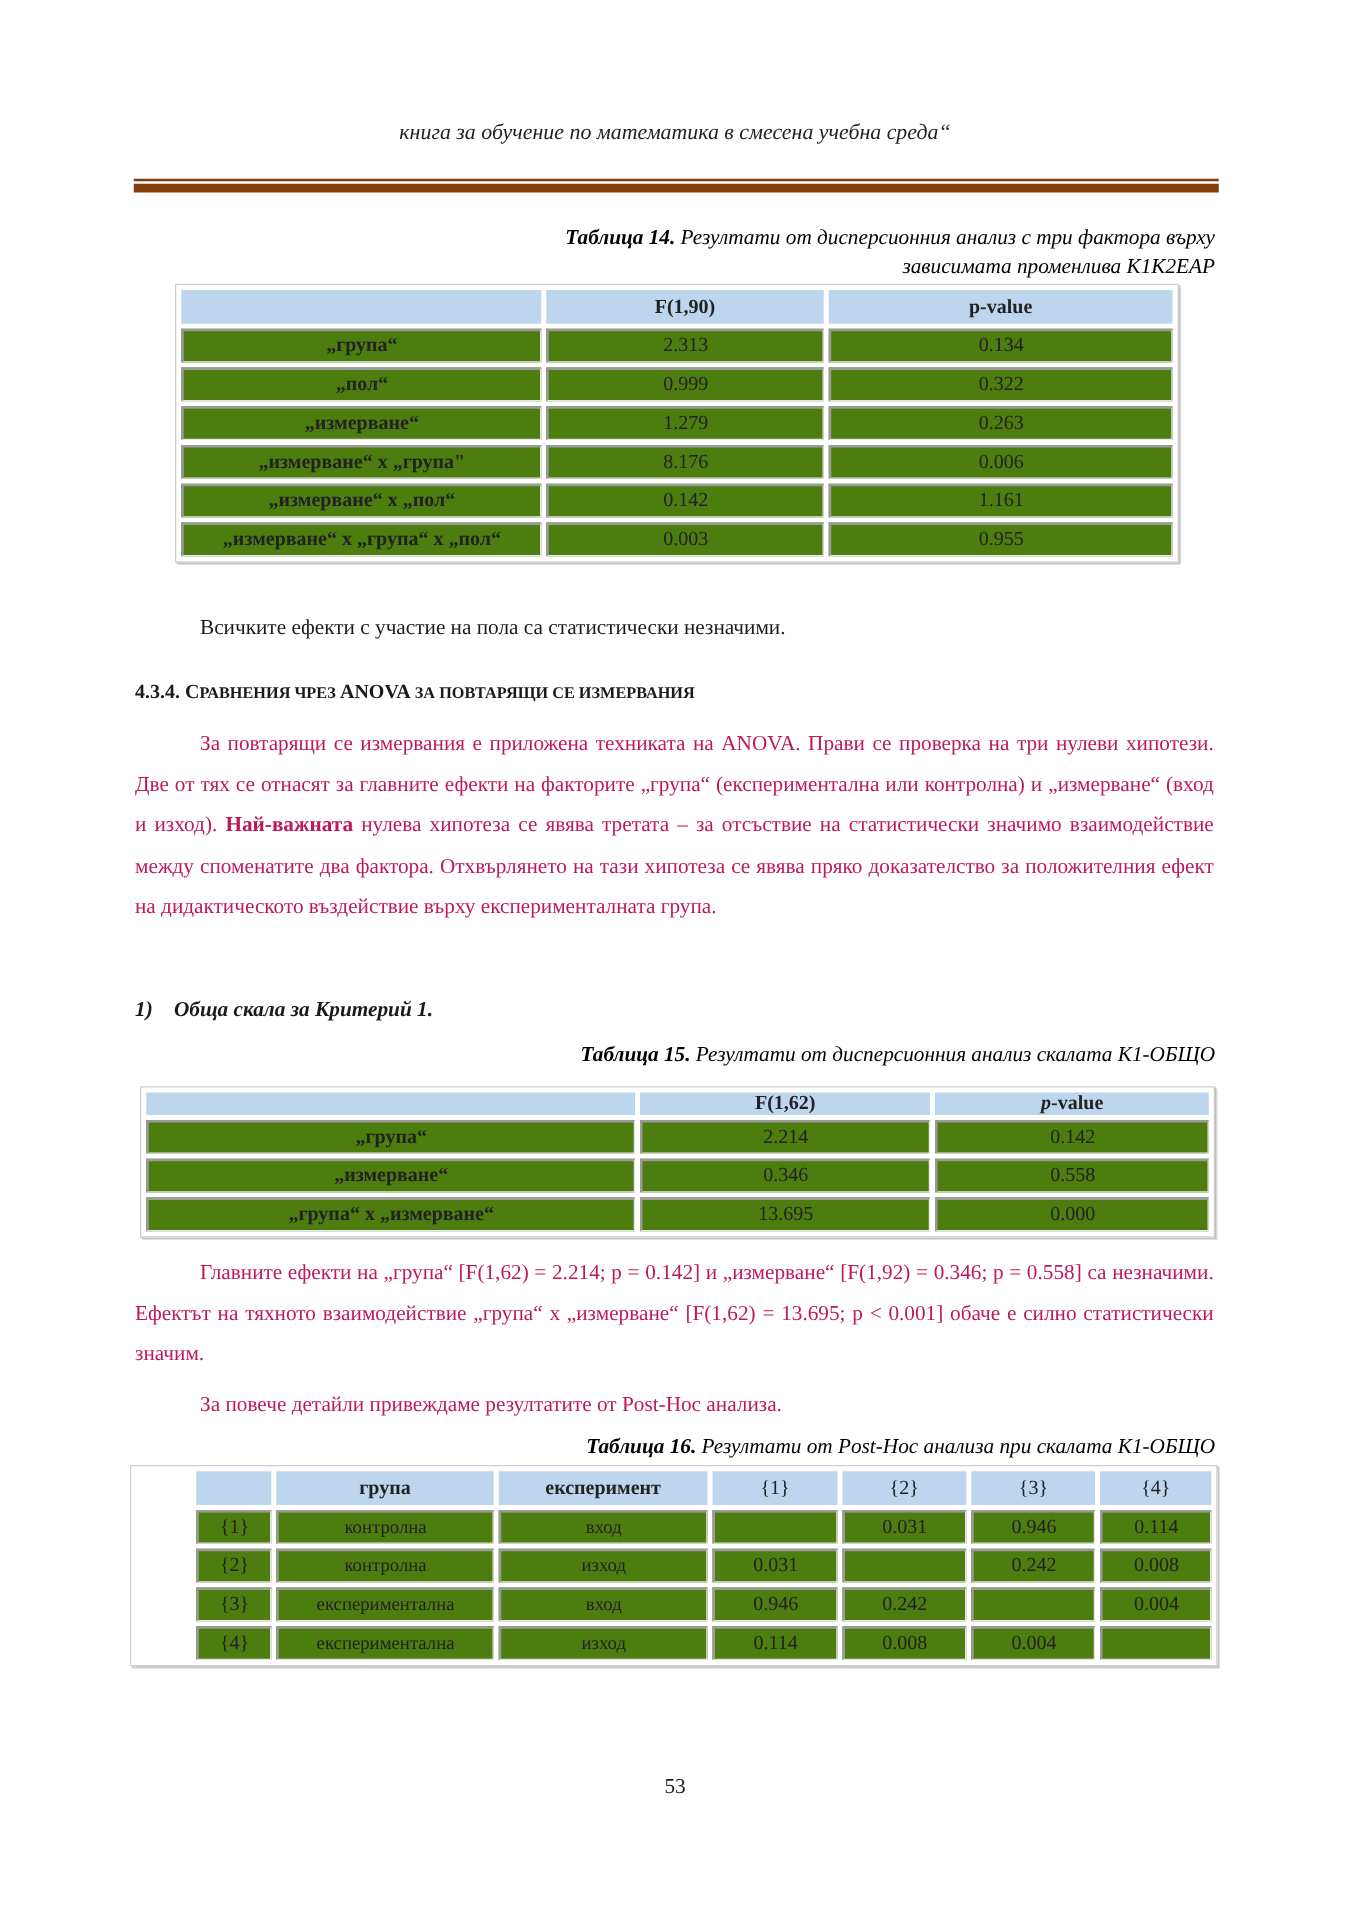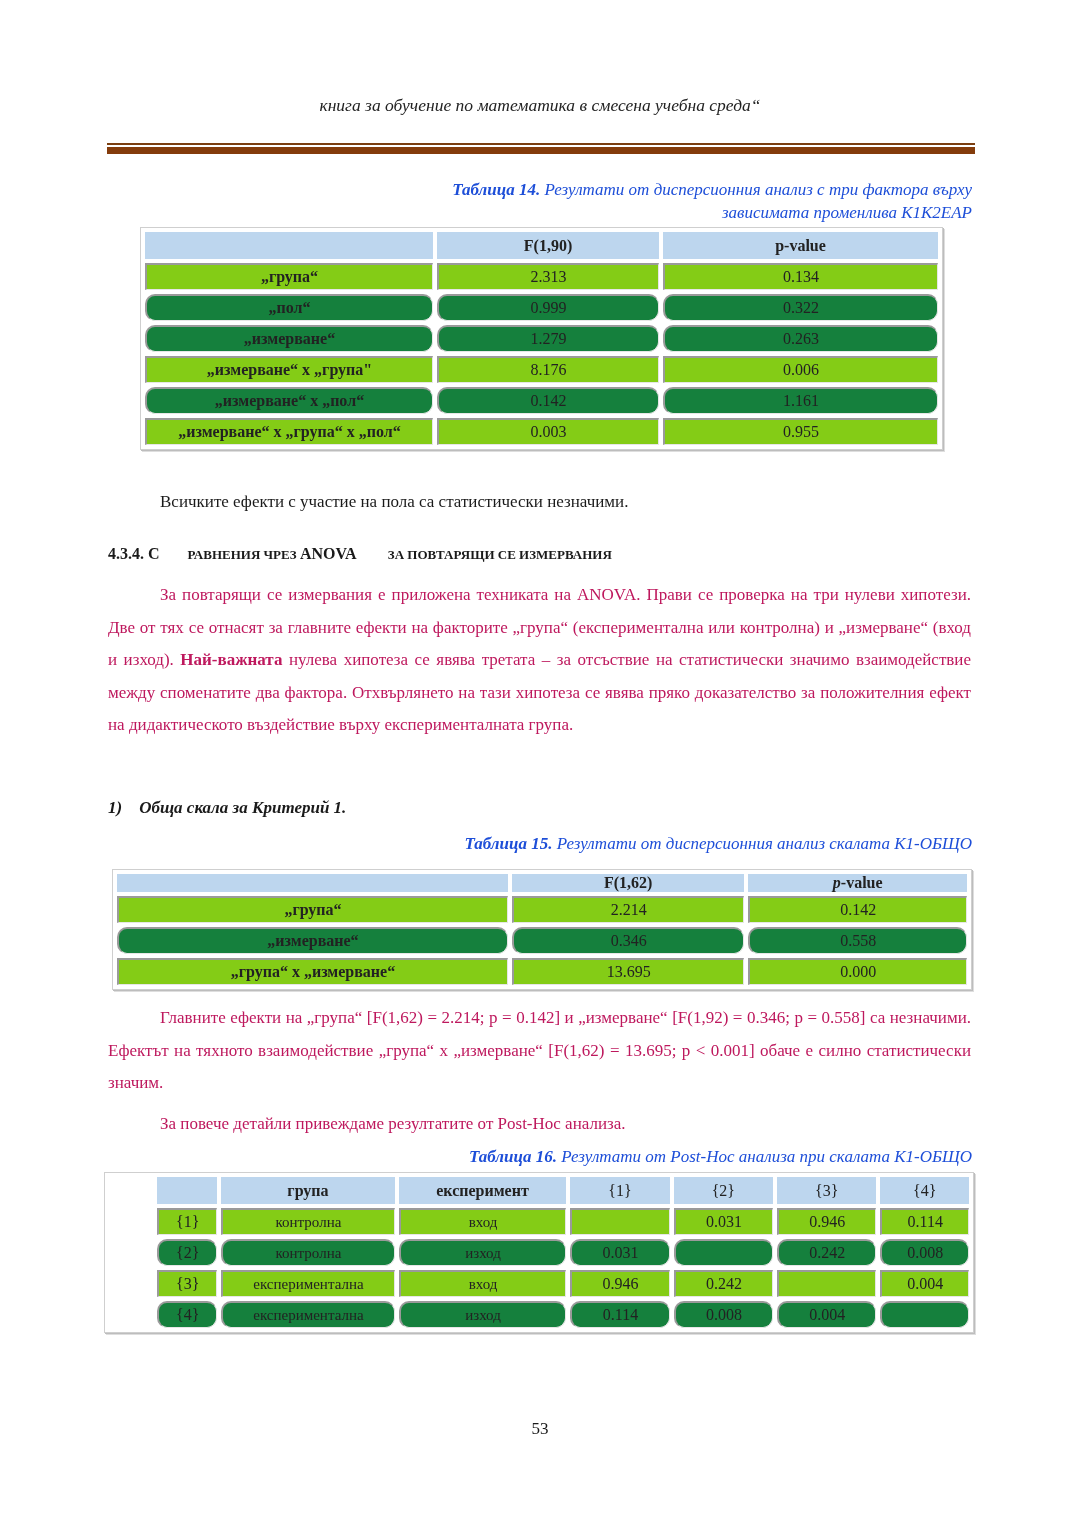--- a/index.html
+++ b/index.html
@@ -3,34 +3,34 @@
 <meta charset="utf-8">
 <style>
   html, body { margin: 0; padding: 0; background: #ffffff; }
   body { width: 1080px; height: 1532px; position: relative; overflow: hidden;
          font-family: "Liberation Serif", "DejaVu Serif", serif; color: #1a1a1a; }
   .abs { position: absolute; }
   .header { left: 100px; top: 93px; width: 880px; text-align: center; font-style: italic;
             font-size: 17.5px; line-height: 25px; color: #222; }
   .rule-thin { left: 107px; top: 143px; width: 868px; height: 2px; background: #7b3e10; }
   .rule-thick { left: 107px; top: 147px; width: 868px; height: 7px; background: #843c0c; }
-  .caption { text-align: right; font-style: italic; font-size: 17px; line-height: 23px; color: #1d4ed8; }
+  .caption { text-align: right; font-style: italic; font-size: 17px; line-height: 23px; color: #000000; }
   .caption b { font-weight: bold; }
   table.t { border-collapse: separate; border-spacing: 4px; position: absolute;
             border: 1px solid #cfcfcf; box-shadow: 1px 1px 0 #bdbdbd, 2px 2px 0 #dedede; background: #fff; }
   table.t td { border-top: 2px solid #9a9a9a; border-left: 2px solid #9a9a9a; border-right: 1px solid #e6e6e6;
                border-bottom: 1px solid #e6e6e6; text-align: center; font-size: 16px; padding: 0; color: #222; }
   table.t tr.hdr td { background: #bdd6ee; font-weight: bold; border: none; text-align: center; }
-  table.t tr.alt td { background: #15803d; border-radius: 10px; }
-  table.t tr.wht td { background: #84cc16; }
+  table.t tr.alt td { background: #4d7c0f; }
+  table.t tr.wht td { background: #4d7c0f; }
   table.t td.lbl { font-weight: bold; }
   .para { font-size: 17px; line-height: 32.5px; text-align: justify; color: #be185d; }
   .indent { text-indent: 52px; }
   .sec { font-weight: bold; font-size: 16px; }
-  .sec .sc { font-size: 13px; margin-left: 28px; }
+  .sec .sc { font-size: 13px; }
   .list-title { font-style: italic; font-weight: bold; font-size: 17px; }
   .pagenum { left: 0; width: 1080px; top: 1419px; text-align: center; font-size: 17px; }
   .note { font-size: 17px; }
 </style>
 </head>
 <body>
 
 <div class="abs header">
   <div>книга за обучение по математика в смесена учебна среда“</div>
 </div>

